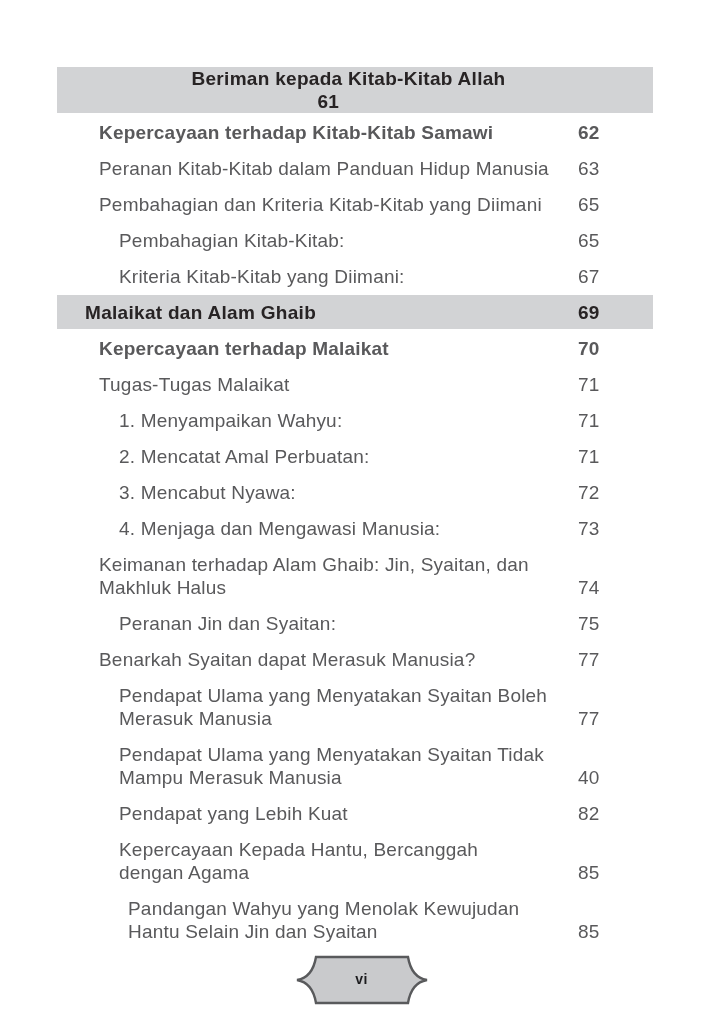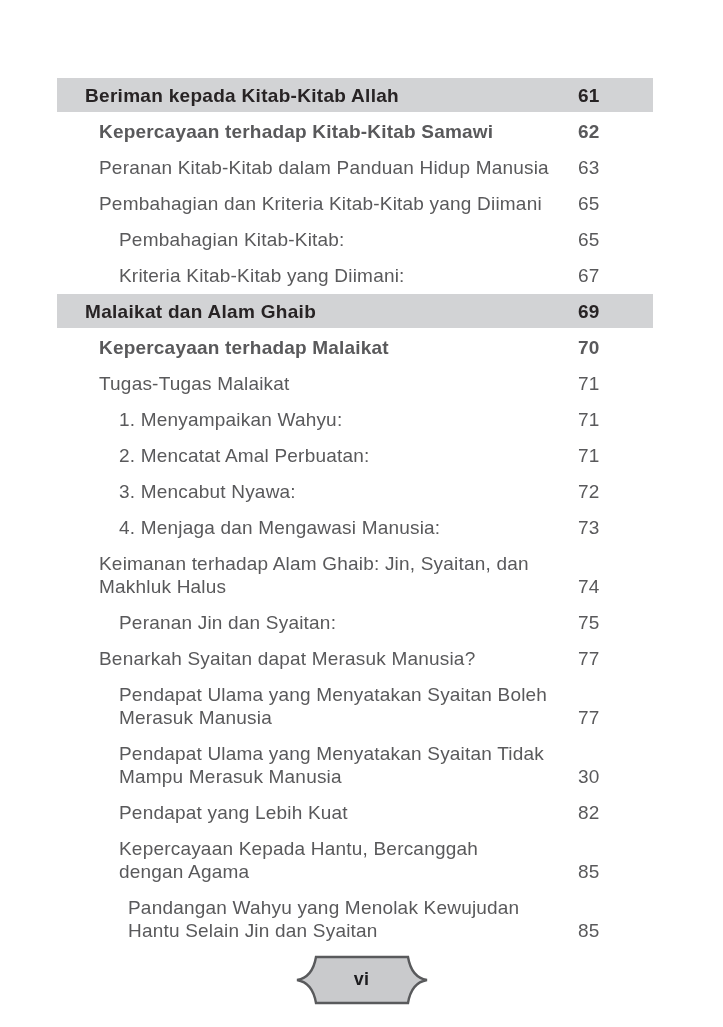--- a/index.html
+++ b/index.html
@@ -21,21 +21,21 @@
     color: var(--entry_text, #59595b);
   }
   .row {
     display: flex;
     align-items: flex-end;
     margin-top: 13px;
     line-height: 23px;
     padding-right: 41px;
     box-sizing: border-box;
   }
-  .row:first-child { margin-top: 12px; }
+  .row:first-child { margin-top: 1px; flex-direction: column; }
   .row .title { flex: 1 1 auto; white-space: nowrap; }
   .row .page-num { flex: 0 0 auto; min-width: 34px; }
   .bar {
     background: var(--section_bar_bg, #d2d3d5);
     min-height: 34px;
     align-items: center;
     margin-top: 7px;
     font-weight: bold;
     letter-spacing: 0.3px;
     color: var(--header_text, #262223);
@@ -62,21 +62,21 @@
     stroke-width: 2.4;
   }
   .pageno {
     position: absolute;
     left: 0; top: 1px;
     width: 136px; height: 52px;
     display: flex;
     align-items: center;
     justify-content: center;
     font-weight: bold;
-    font-size: 18px;
+    font-size: 14px;
     letter-spacing: 0.3px;
     color: var(--footer_text, #1c1c1e);
   }
 </style>
 </head>
 <body>
 
 <div class="page">
 
   <div class="toc" id="toc">
@@ -143,21 +143,21 @@
       <div class="row indent-1">
         <span class="title"><span>Benarkah Syaitan dapat Merasuk Manusia?</span></span>
         <span class="page-num">77</span>
       </div>
       <div class="row indent-2">
         <span class="title"><span>Pendapat Ulama yang Menyatakan Syaitan Boleh</span><br><span>Merasuk Manusia</span></span>
         <span class="page-num">77</span>
       </div>
       <div class="row indent-2">
         <span class="title"><span>Pendapat Ulama yang Menyatakan Syaitan Tidak</span><br><span>Mampu Merasuk Manusia</span></span>
-        <span class="page-num">30</span>
+        <span class="page-num">40</span>
       </div>
       <div class="row indent-2">
         <span class="title"><span>Pendapat yang Lebih Kuat</span></span>
         <span class="page-num">82</span>
       </div>
       <div class="row indent-2">
         <span class="title"><span>Kepercayaan Kepada Hantu, Bercanggah</span><br><span>dengan Agama</span></span>
         <span class="page-num">85</span>
       </div>
       <div class="row indent-3">

